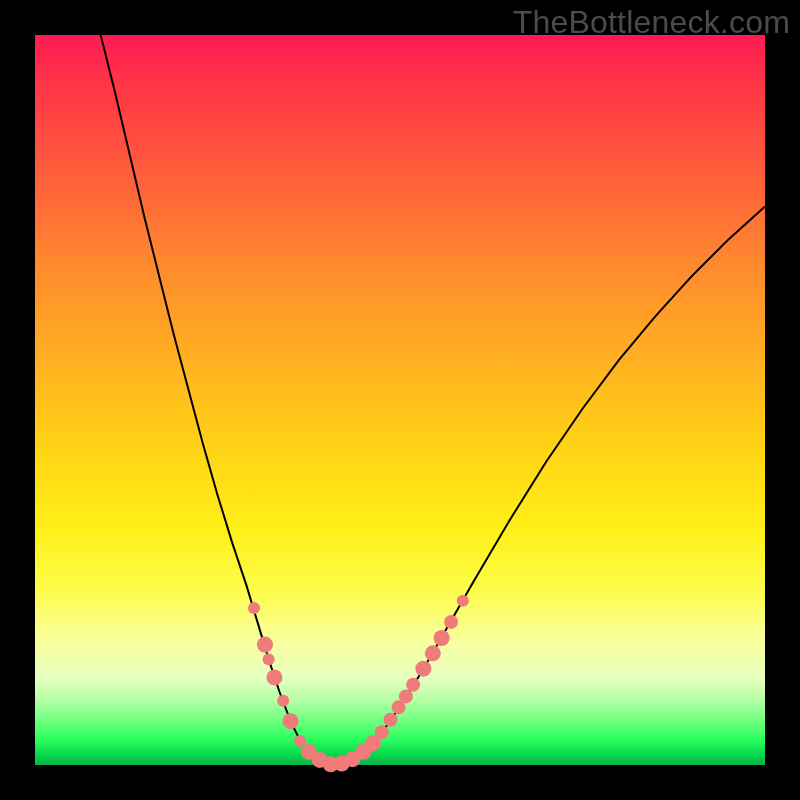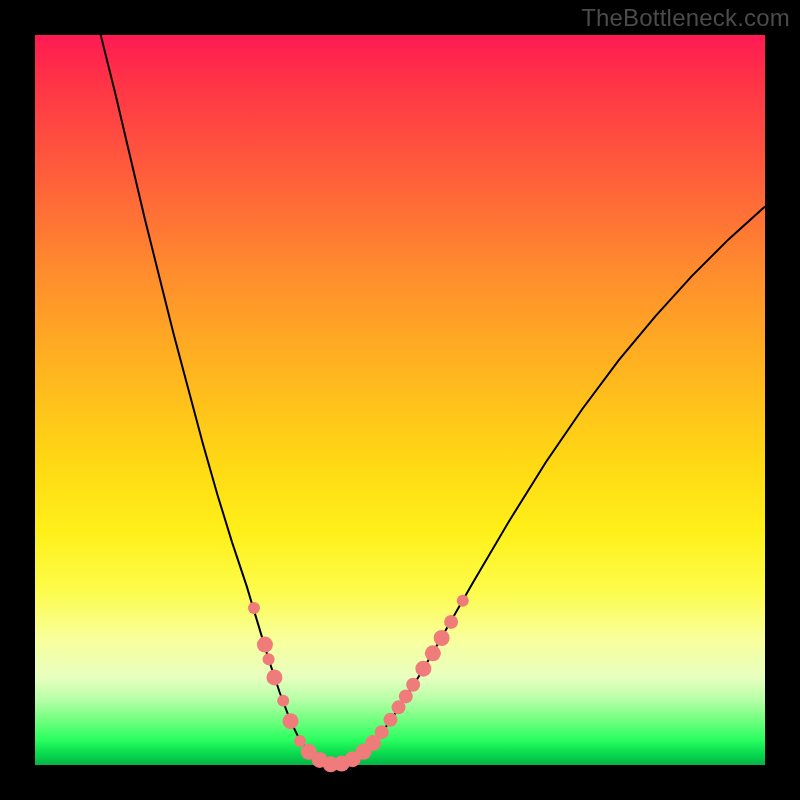--- a/index.html
+++ b/index.html
@@ -51,21 +51,21 @@
     top: 0;
     width: 730px;
     height: 730px;
     overflow: visible;
   }
   .watermark {
     position: absolute;
     top: 4px;
     right: 10px;
     color: #4b4b4b;
-    font-size: 24px;
+    font-size: 32px;
     letter-spacing: 0.2px;
     font-weight: 400;
     user-select: none;
     text-align: right;
   }
   path.curve {
     fill: none;
     stroke: #000;
     stroke-width: 2;
   }

